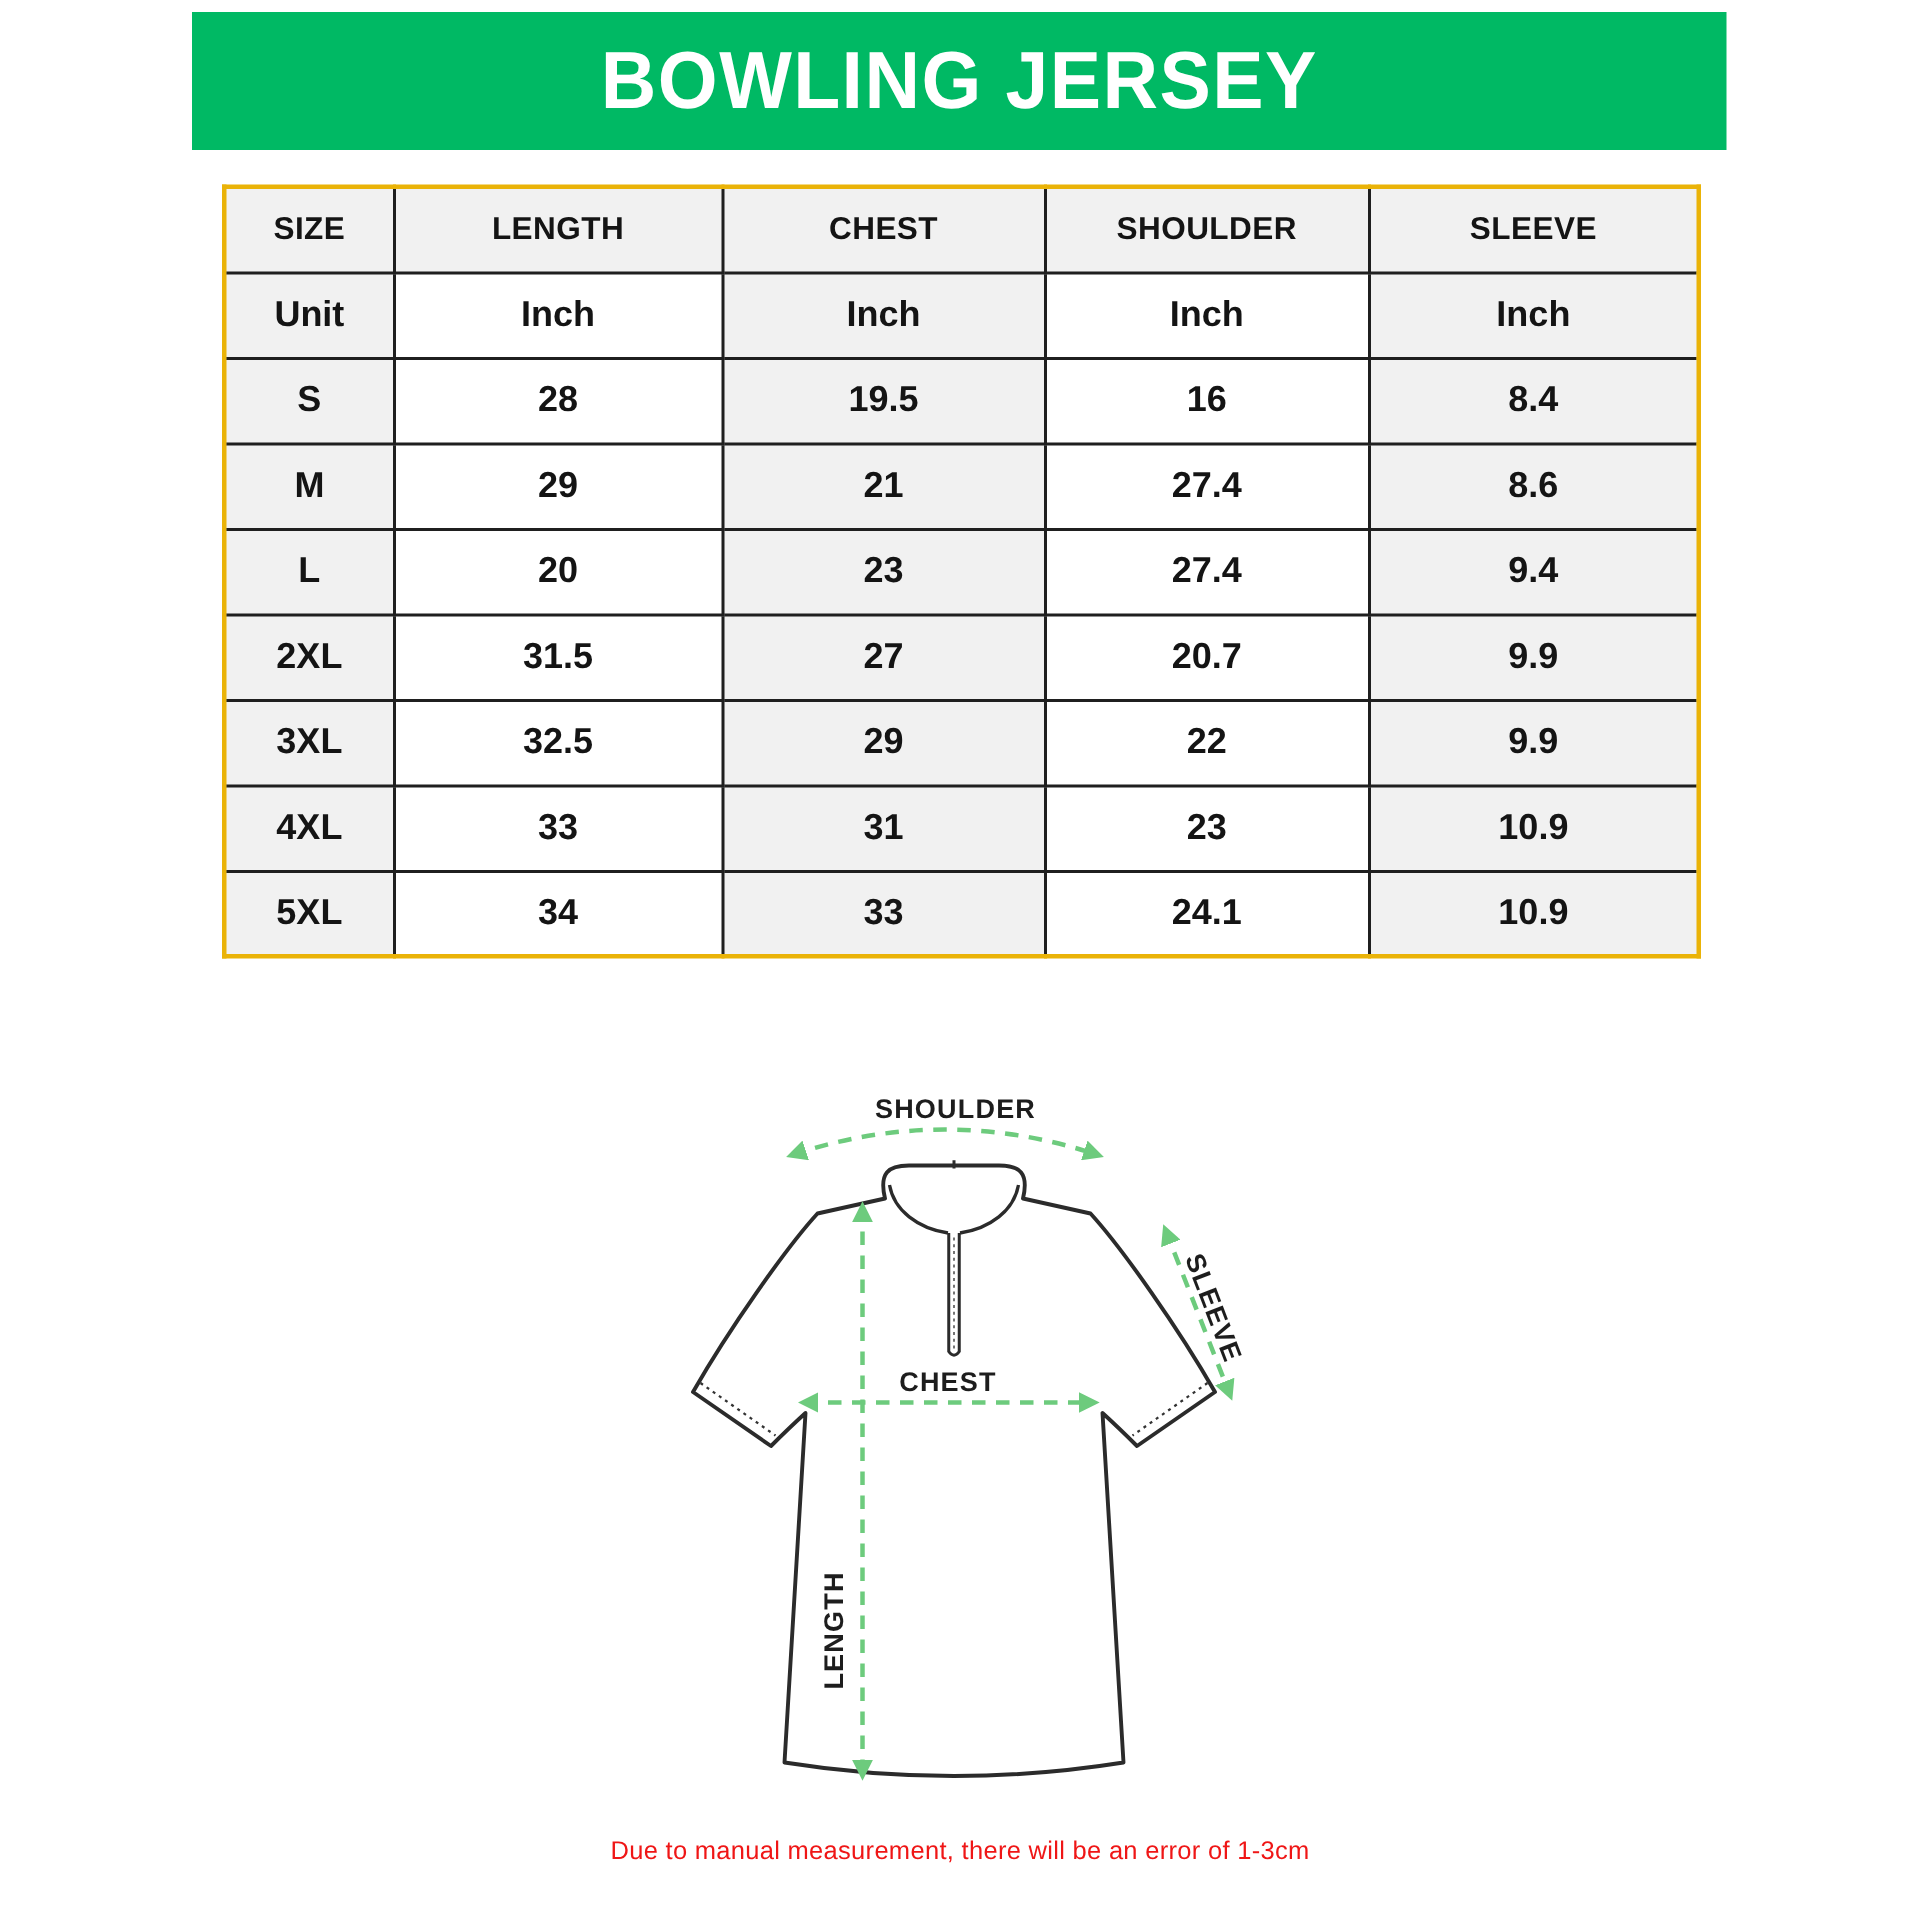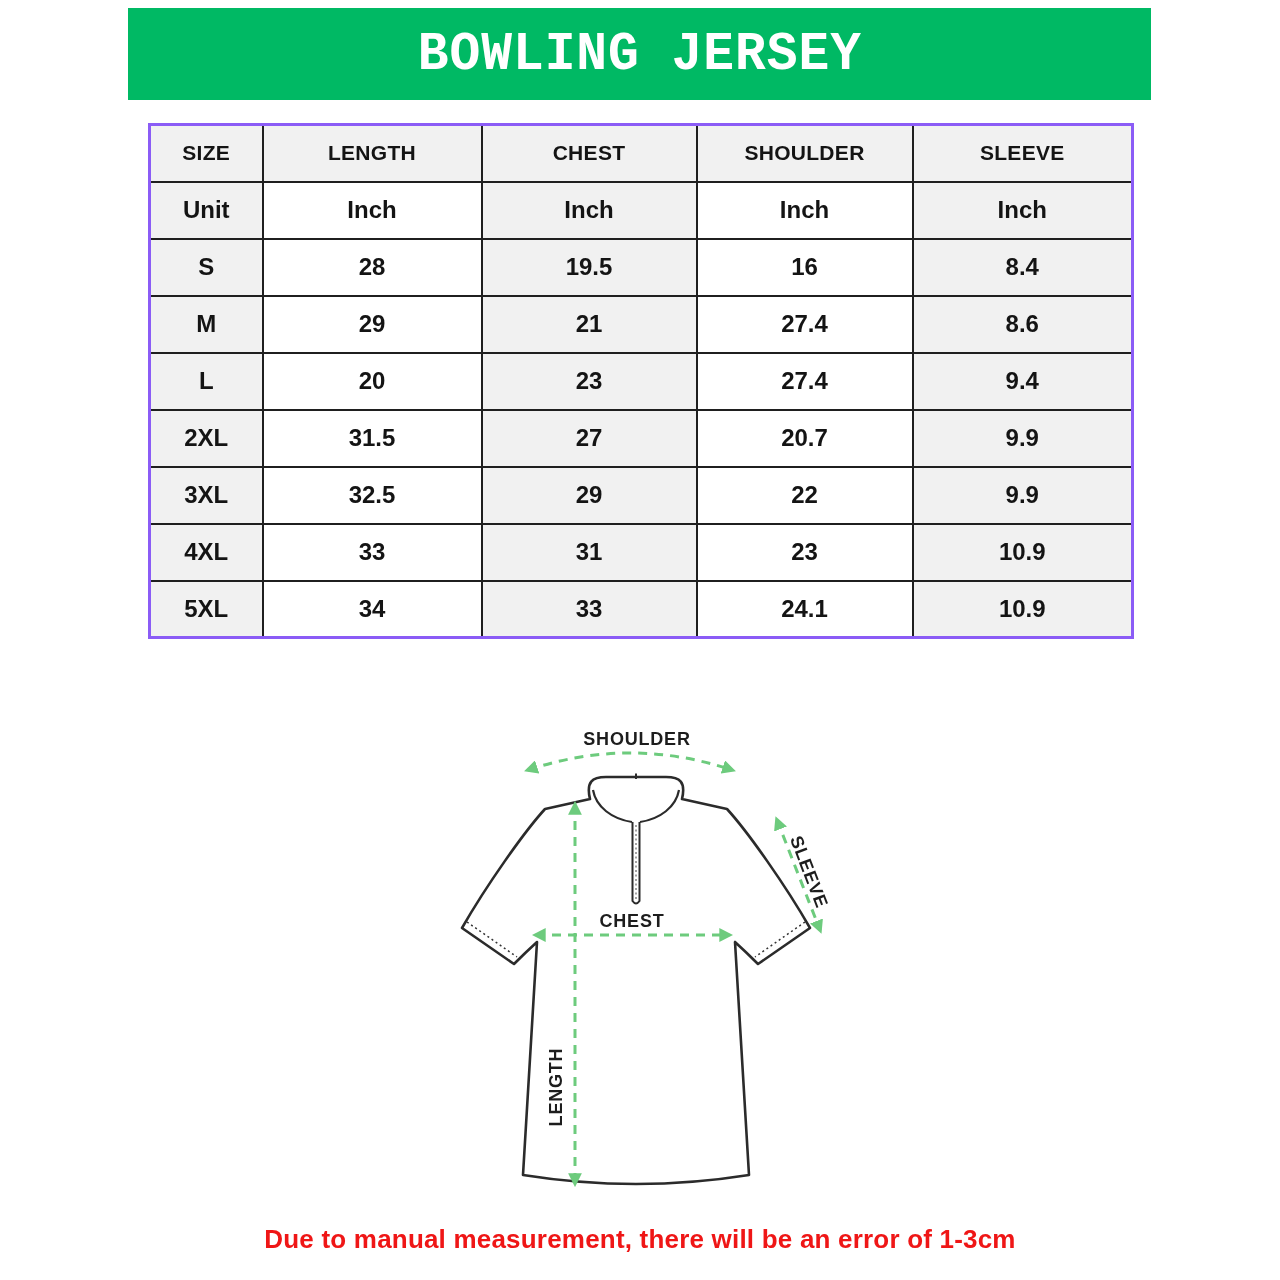--- a/index.html
+++ b/index.html
@@ -4,50 +4,50 @@
 <style>
   * { margin:0; padding:0; box-sizing:border-box; }
   body { background:#ffffff; font-family:"Liberation Sans", sans-serif; }
   .page {
     position:relative; width:1280px; height:1280px; background:#ffffff;
     overflow:hidden; margin:0 auto;
   }
   
   .banner {
     position:absolute; left:128px; top:8px; width:1023px; height:92px;
-    background:#00b964; display:flex; align-items:center; justify-content:center;font-family:Liberation Mono, monospace;
+    background:#00b964; display:flex; align-items:center; justify-content:center;
   }
   .banner-title {
     color:#ffffff; font-size:54px; font-weight:800; letter-spacing:1px;
     transform:scaleX(0.95); white-space:nowrap;
   }
   
   .size-table {
     position:absolute; left:148px; top:123px; width:983px;
     border-collapse:collapse; table-layout:fixed;
-    border:3px solid #8b5cf6;
+    border:3px solid #eab308;
   }
   .size-table td {
     border:2px solid #1f1f1f; text-align:center; vertical-align:middle;
     font-weight:700; color:#141414; background:#ffffff;
   }
   .size-table tr { height:57px; }
   .size-table tr.hdr td { background:#f1f1f1; font-size:21px; letter-spacing:0.3px; }
   .size-table tr.body td { font-size:24px; }
   .size-table tr.body td:nth-child(odd) { background:#f1f1f1; }
   
   .diagram { position:absolute; left:420px; top:700px; width:540px; height:520px; }
   .diag-label {
     font-family:"Liberation Sans", sans-serif; font-weight:700; font-size:18px;
     letter-spacing:0.8px; fill:#1d1d1d;
   }
   
   .footer-note {
     position:absolute; left:0; top:1224px; width:1280px; text-align:center;
-    font-size:26px; font-weight:700; color:#ef1616; letter-spacing:0.2px;
+    font-size:17px; font-weight:400; color:#ef1616; letter-spacing:0.2px;
   }
 </style>
 </head>
 <body>
 
 <div class="page">
 
   <div class="banner">
     <div class="banner-title">BOWLING JERSEY</div>
   </div>

